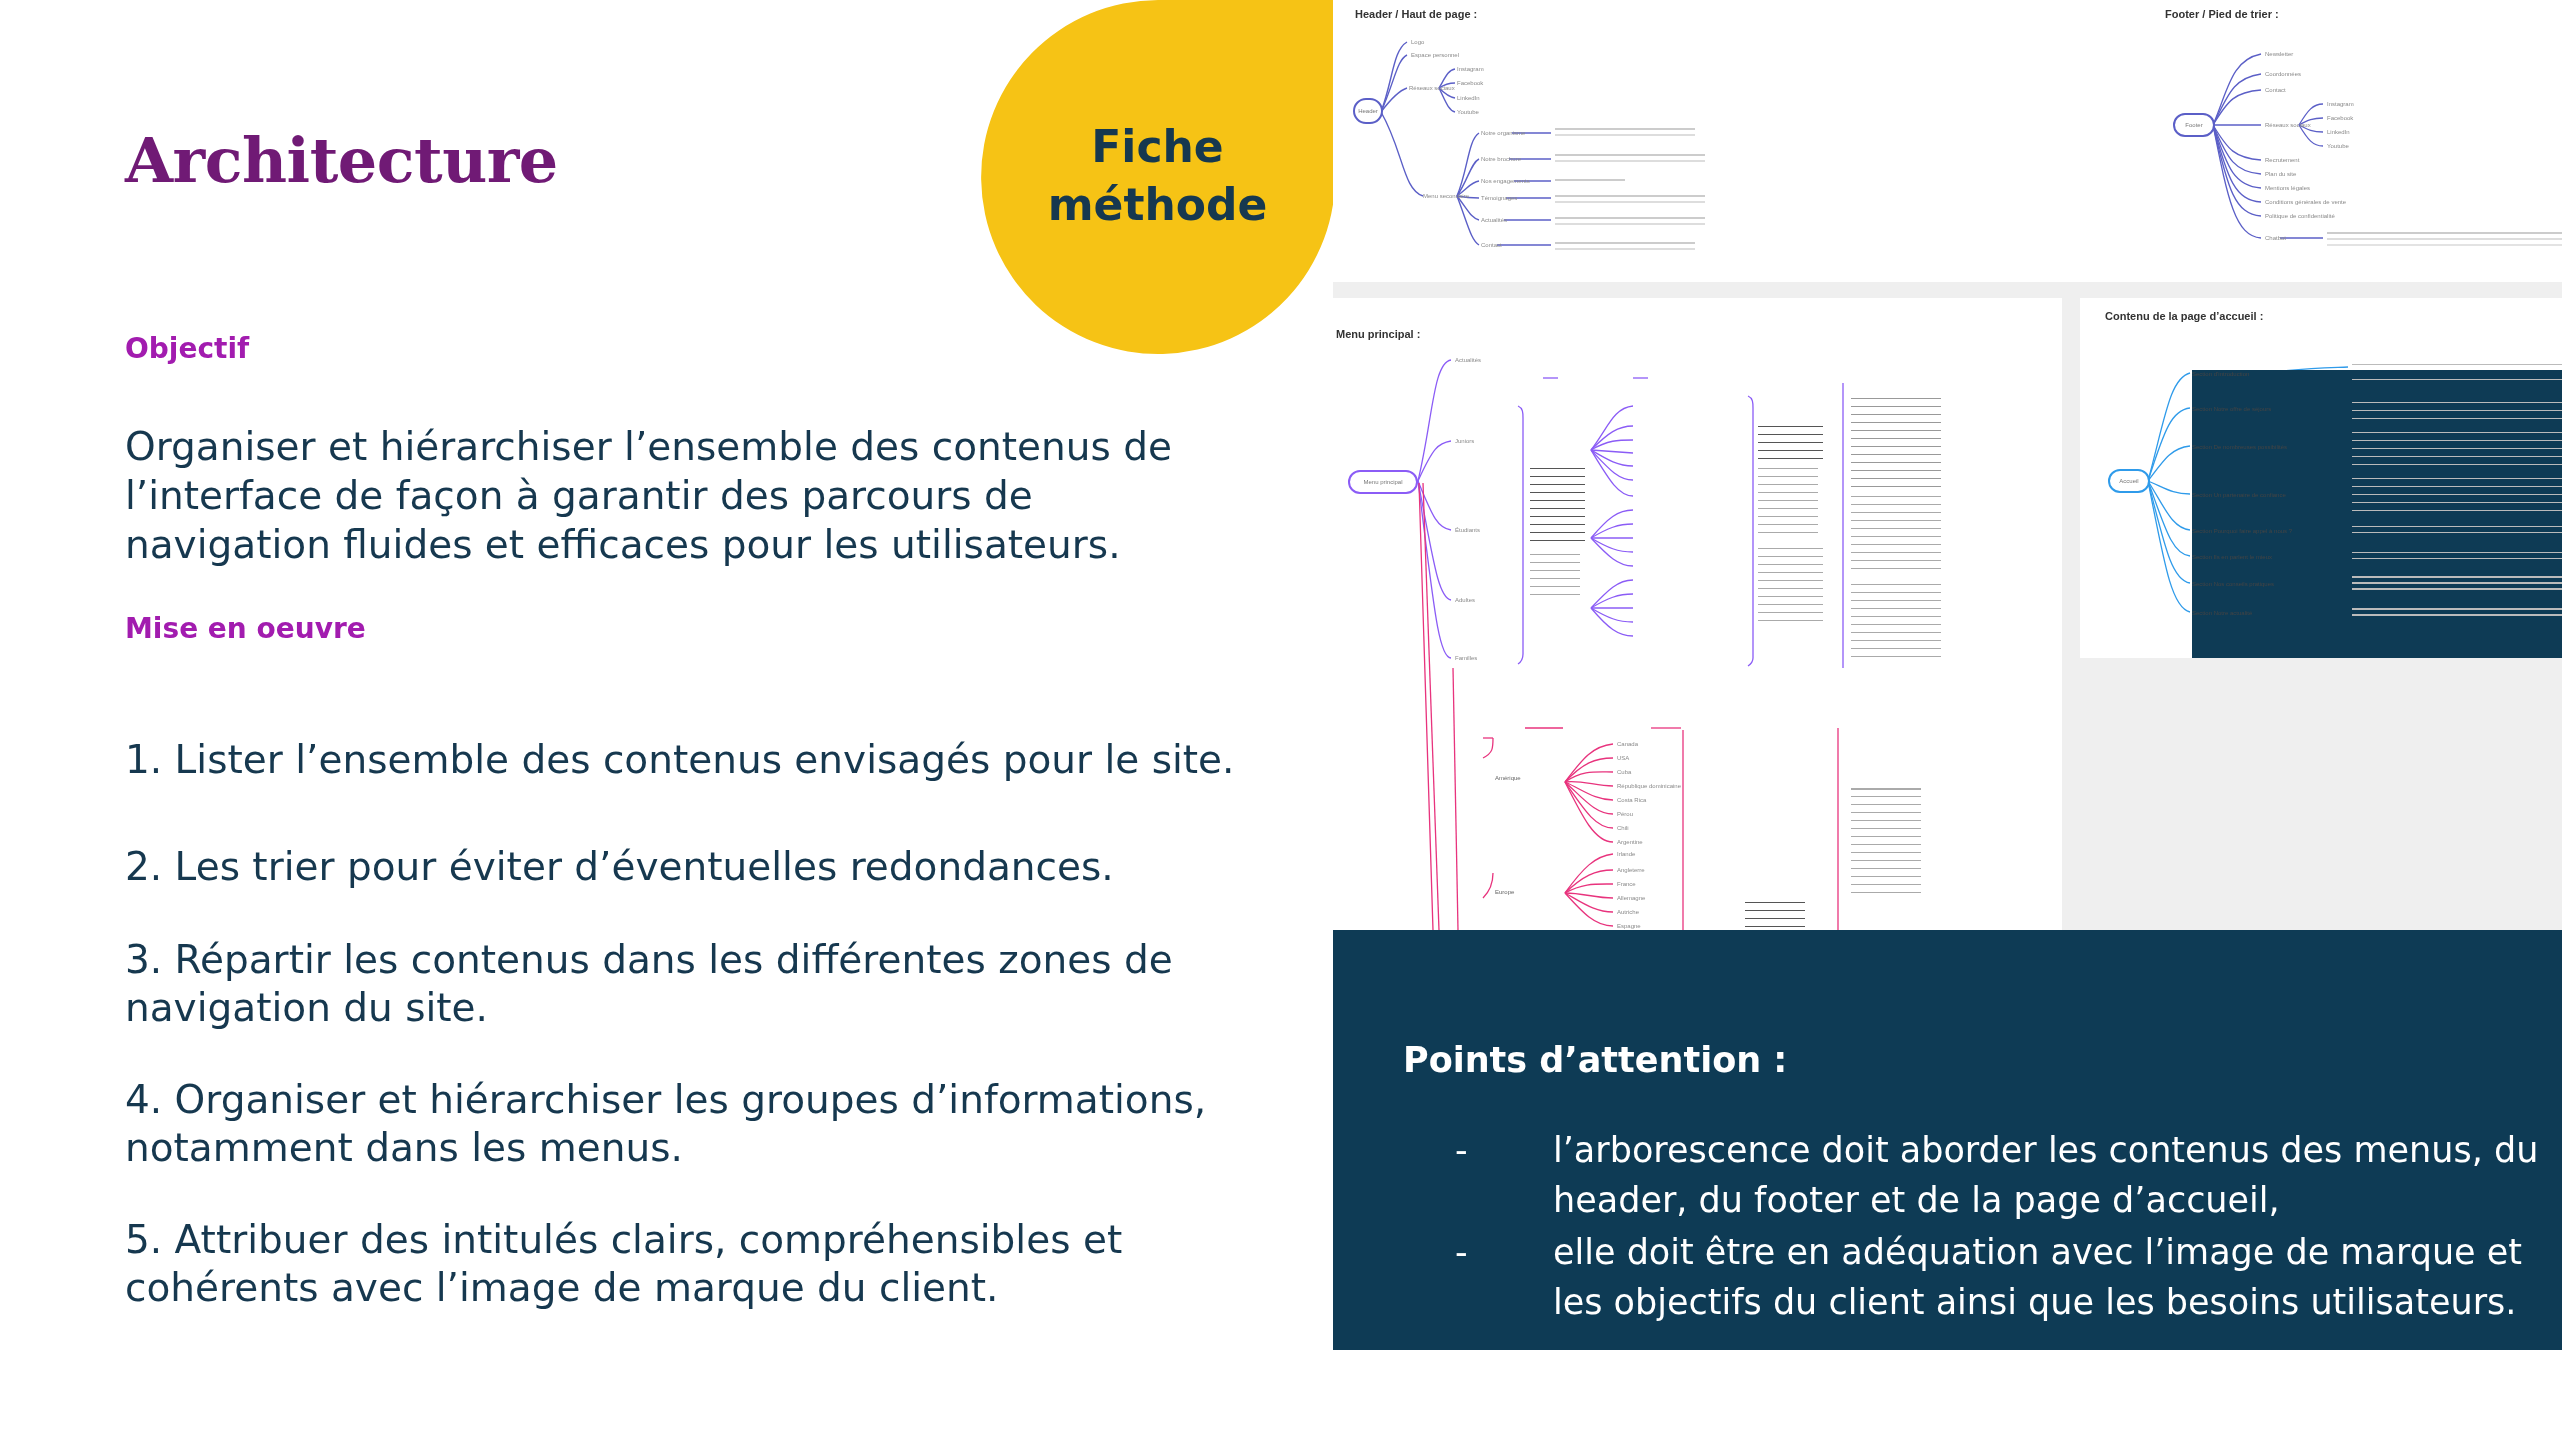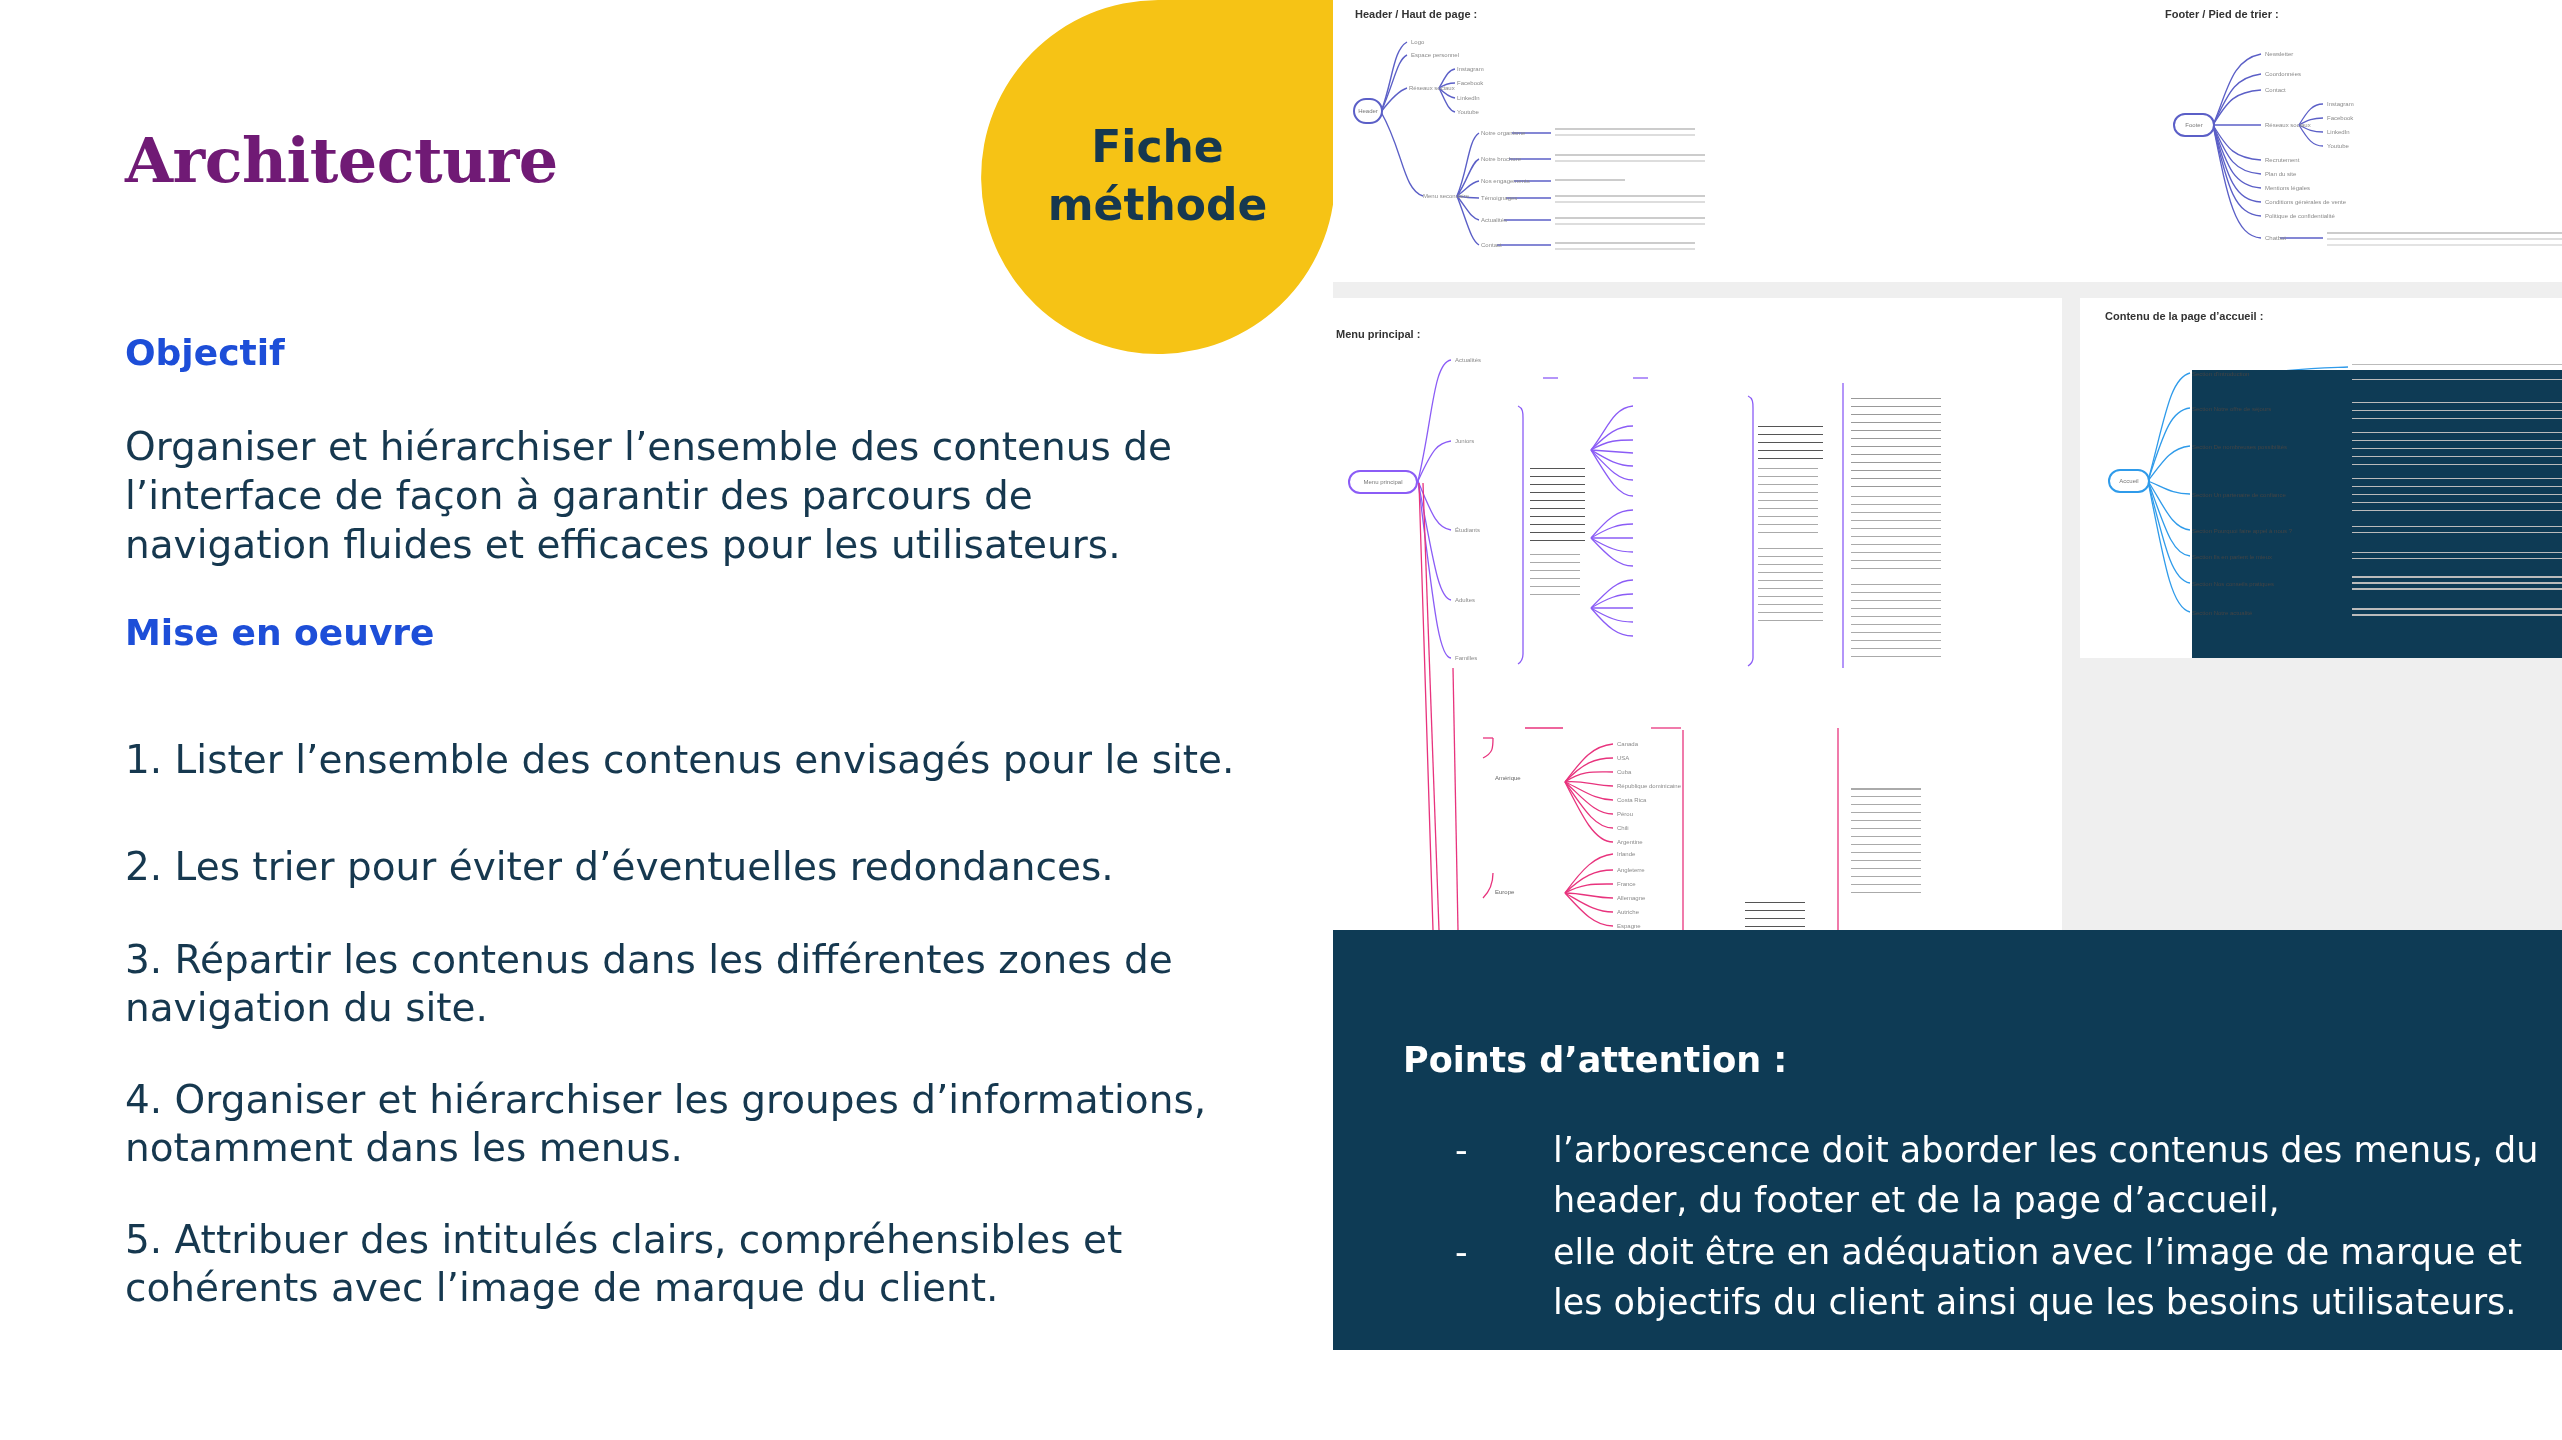--- a/index.html
+++ b/index.html
@@ -2,21 +2,21 @@
 <html><head>
 <meta charset="utf-8">
 <style>
   * { box-sizing: border-box; margin: 0; padding: 0; }
   html, body { width: 2562px; height: 1440px; overflow: hidden; background: #ffffff; }
   body { position: relative; font-family: "Liberation Sans", "DejaVu Sans", sans-serif; color: #16384f; }
 
   
   .left { position: absolute; left: 125px; top: 0; width: 1110px; }
   .title { position: absolute; top: 118px; left: 0; font-family: "DejaVu Serif", "Liberation Serif", serif; font-weight: 700; font-size: 62px; line-height: 86px; color: #701a75; letter-spacing: -0.5px; white-space: nowrap; }
-  .h2 { position: absolute; left: 0; font-family: "DejaVu Sans", sans-serif; font-weight: 700; font-size: 36px; color: #1d4ed8; }
+  .h2 { position: absolute; left: 0; font-family: "DejaVu Sans", sans-serif; font-weight: 700; font-size: 28px; color: #a21caf; }
   .para { position: absolute; left: 0; width: 1120px; font-family: "DejaVu Sans", sans-serif; font-size: 39px; line-height: 49px; color: #16384f; }
   .step { position: absolute; left: 0; width: 1120px; font-family: "DejaVu Sans", sans-serif; font-size: 39px; line-height: 48px; color: #16384f; }
   .badge-inner { position: absolute; left: 980px; top: 0; width: 355px; height: 350px; display: flex; flex-direction: column; align-items: center; justify-content: center; padding-top: 2px; }
   .badge-text { font-family: "DejaVu Sans", sans-serif; font-weight: 700; font-size: 44px; line-height: 58px; color: #16384f; text-align: center; }
 
   
   .shot { position: absolute; left: 1333px; top: 0; width: 1229px; height: 930px; background: #efefef; overflow: hidden; }
   .panel { position: absolute; background: #ffffff; overflow: hidden; }
   .panel-title { position: absolute; font-family: "Liberation Sans", sans-serif; font-weight: 700; font-size: 11px; color: #333; white-space: nowrap; }
   .tiny { position: absolute; font-family: "Liberation Sans", sans-serif; font-size: 6px; line-height: 8px; color: #8a8a8a; white-space: nowrap; }

